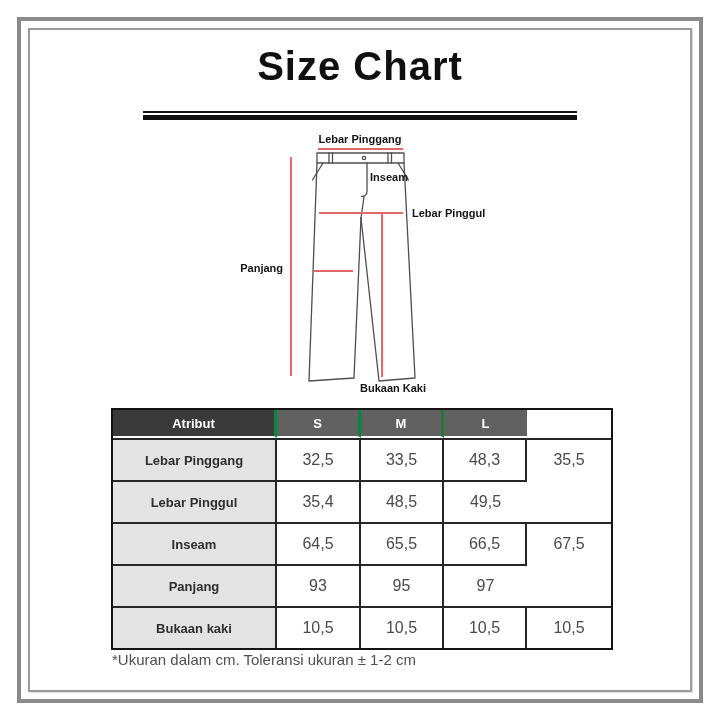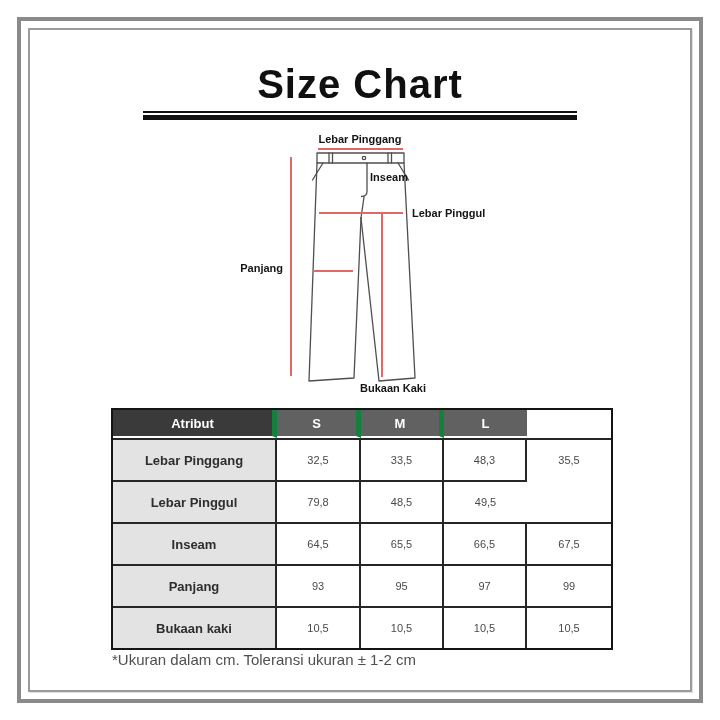--- a/index.html
+++ b/index.html
@@ -12,21 +12,21 @@
     position:absolute;left:17px;top:17px;width:686px;height:686px;
     border:4px solid #8a8a8a;box-sizing:border-box;
   }
   .frame-inner{
     position:absolute;left:28px;top:28px;width:664px;height:664px;
     border:2px solid #9b9b9b;box-sizing:border-box;
     box-shadow:1px 1px 0 rgba(0,0,0,0.12);
   }
   
   .title{
-    position:absolute;left:0;top:62px;width:720px;text-align:center;
+    position:absolute;left:0;top:44px;width:720px;text-align:center;
     font-size:40px;font-weight:bold;color:#101010;letter-spacing:1px;margin:0;
   }
   .title-rule{position:absolute;left:143px;top:111px;width:434px;}
   .title-rule .thin{height:2px;background:#111;}
   .title-rule .gap{height:2px;}
   .title-rule .thick{height:5px;background:#111;}
   
   .diagram{position:absolute;left:230px;top:125px;width:280px;height:280px;}
   .diagram text{font-family:"Liberation Sans", sans-serif;font-weight:bold;font-size:11px;fill:#141414;}
   
@@ -35,24 +35,24 @@
     border:2px solid #141414;background:#fff;
   }
   .trow{display:grid;grid-template-columns:164px 84px 83px 83px 84px;}
   .hcell{
     height:28px;display:flex;align-items:center;justify-content:center;
     color:#ffffff;font-weight:bold;font-size:13px;box-sizing:border-box;
     border-bottom:2px solid #ffffff;
   }
   .hcell.attr{background:#3a3a3a;}
   .hcell.size{background:#616161;}
-  .hcell:not(:last-child){border-right:5px solid #15803d;text-align:center;}
+  .hcell:not(:last-child){border-right:3px solid #15803d;text-align:center;}
   .dcell{
     height:42px;display:flex;align-items:center;justify-content:center;
-    font-size:11px;color:#4a4a4a;box-sizing:border-box;
+    font-size:16px;color:#4a4a4a;box-sizing:border-box;
     border-top:2px solid #262626;background:#fff;
   }
   .dcell:not(:last-child){border-right:2px solid #262626;}
   .dcell.label{background:#e3e3e3;font-weight:bold;color:#2e2e2e;font-size:13px;}
   
   .footnote{
     position:absolute;left:112px;top:651px;font-size:15px;color:#4f4f4f;
   }
 </style>
 </head>
@@ -109,37 +109,36 @@
   </div>
   <div class="trow">
     <div class="dcell label">Lebar Pinggang</div>
     <div class="dcell">32,5</div>
     <div class="dcell">33,5</div>
     <div class="dcell">48,3</div>
     <div class="dcell">35,5</div>
   </div>
   <div class="trow">
     <div class="dcell label">Lebar Pinggul</div>
-    <div class="dcell">79,8</div>
+    <div class="dcell">35,4</div>
     <div class="dcell">48,5</div>
     <div class="dcell">49,5</div>
   </div>
   <div class="trow">
     <div class="dcell label">Inseam</div>
     <div class="dcell">64,5</div>
     <div class="dcell">65,5</div>
     <div class="dcell">66,5</div>
     <div class="dcell">67,5</div>
   </div>
   <div class="trow">
     <div class="dcell label">Panjang</div>
     <div class="dcell">93</div>
     <div class="dcell">95</div>
     <div class="dcell">97</div>
-    <div class="dcell">99</div>
   </div>
   <div class="trow">
     <div class="dcell label">Bukaan kaki</div>
     <div class="dcell">10,5</div>
     <div class="dcell">10,5</div>
     <div class="dcell">10,5</div>
     <div class="dcell">10,5</div>
   </div>
 </div>
 

